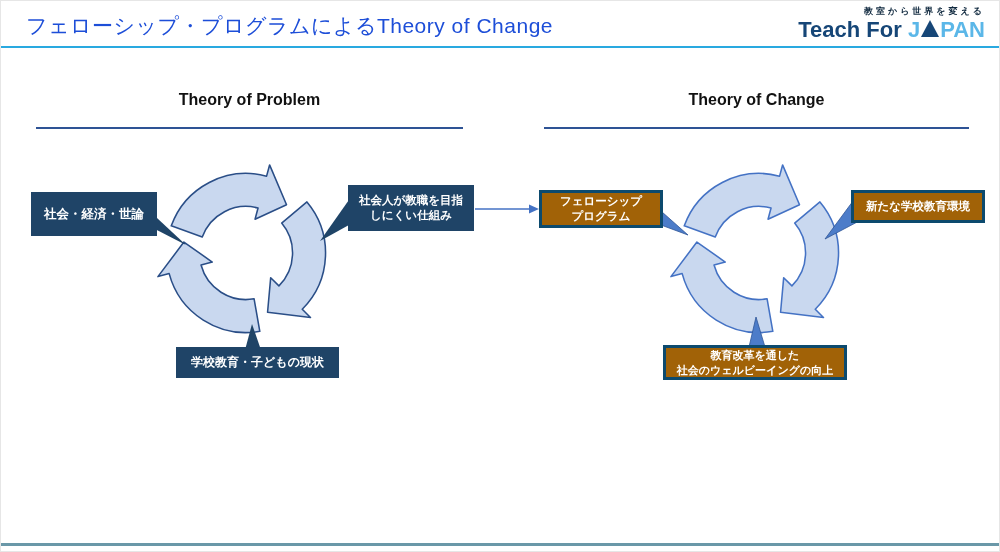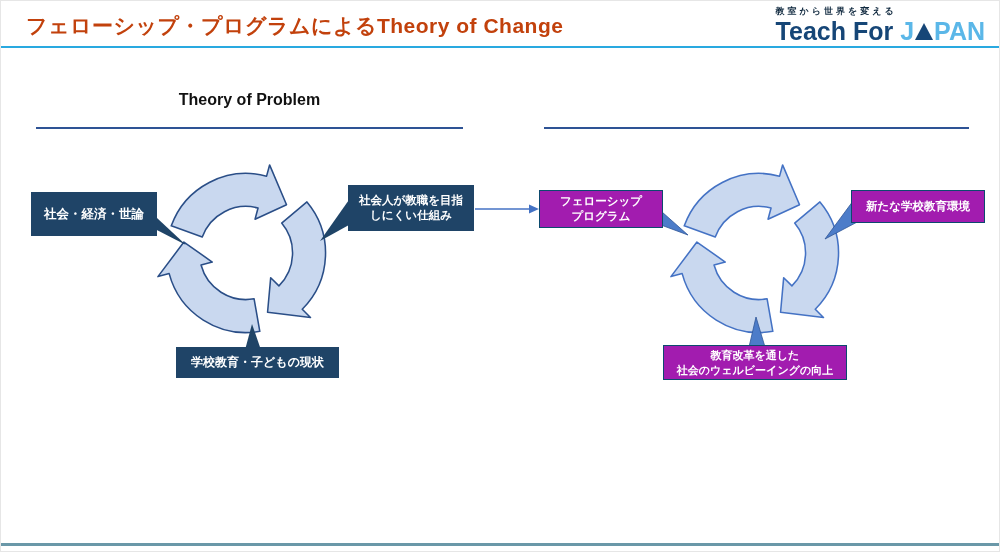--- a/index.html
+++ b/index.html
@@ -5,69 +5,70 @@
   * { margin:0; padding:0; box-sizing:border-box; }
   html,body { background:#fff; }
   body { font-family:"Liberation Sans","DejaVu Sans",sans-serif; }
   .slide {
     position:relative; width:1000px; height:552px; background:#ffffff;
     border:1px solid #e6e6e6; overflow:hidden;
   }
   
   .header { position:absolute; left:0; top:0; width:100%; height:46px; }
   .slide-title {
-    position:absolute; left:25px; top:11px; font-size:21px; font-weight:bold;
-    color:#c2410c; letter-spacing:0.5px; white-space:nowrap;
+    position:absolute; left:25px; top:11px; font-size:21px; font-weight:normal;
+    color:#1d4ed8; letter-spacing:0.5px; white-space:nowrap;
   }
   .header-rule { position:absolute; left:0; top:45px; width:100%; height:2px; background:#29a9e0; }
-  .logo { position:absolute; right:14px; top:4px; text-align:left; }
+  .logo { position:absolute; right:14px; top:4px; text-align:right; }
   .logo-tagline {
     font-size:9px; font-weight:bold; color:#10293f; letter-spacing:3px; white-space:nowrap;
   }
-  .logo-wordmark { margin-top:1px; font-size:25px; font-weight:bold; white-space:nowrap; line-height:1; }
+  .logo-wordmark { margin-top:1px; font-size:22px; font-weight:bold; white-space:nowrap; line-height:1; }
   .brand-prefix { color:#164677; }
   .brand-light { color:#5bb7e8; }
   .brand-a-triangle {
     display:inline-block; width:0; height:0; margin:0 1px 0 1px;
     border-left:9px solid transparent; border-right:9px solid transparent;
     border-bottom:17px solid #164677; vertical-align:baseline;
   }
   
   .section-heading {
     position:absolute; top:90px; font-size:16px; font-weight:bold; color:#111;
     text-align:center; white-space:nowrap;
   }
   .heading-rule { position:absolute; top:126px; height:2px; background:#2e5395; }
   
   .callout {
     position:absolute; z-index:2; display:flex; align-items:center; justify-content:center;
     color:#ffffff; text-align:center; white-space:pre-line; font-weight:bold; line-height:1.3;
   }
   .callout.navy { background:#1f4467; }
-  .callout.blue { background:#a21caf; border:1px solid #0c4a6e; }
+  .callout.blue { background:#a16207; border:3px solid #0c4a6e; }
   
   .diagram-layer { position:absolute; left:0; top:0; width:1000px; height:552px; z-index:1; }
   .bottom-bar { position:absolute; left:0; bottom:5px; width:100%; height:3px; background:#6a98a8; }
 </style>
 </head>
 <body>
 
 <div class="slide">
 
   <div class="header">
     <div class="slide-title">フェローシップ・プログラムによるTheory of Change</div>
     <div class="logo">
       <div class="logo-tagline">教室から世界を変える</div>
       <div class="logo-wordmark"><span class="brand-prefix">Teach For </span><span class="brand-light">J</span><span class="brand-a-triangle"></span><span class="brand-light">PAN</span></div>
     </div>
     <div class="header-rule"></div>
   </div>
 
   <div class="section-heading" style="left:35px; width:427px;">Theory of Problem</div>
   <div class="heading-rule" style="left:35px; width:427px;"></div>
+  <div class="section-heading" style="left:543px; width:425px;">Theory of Change</div>
   <div class="heading-rule" style="left:543px; width:425px;"></div>
 
   <svg class="diagram-layer" viewBox="0 0 1000 552">
     <defs>
       <path id="cycarrow" d="M22.95,71.95 A82,82 0 0 1 121.22,20.79 L124.33,9.2 L141.78,50.21 L109.32,65.23 L112.42,53.64 A48,48 0 0 0 54.89,83.58 Z"></path>
     </defs>
 
     <g transform="translate(148,155) scale(0.97)" fill="#c9d8ef" stroke="#2a4e87" stroke-width="1.6" stroke-linejoin="round">
       <use href="#cycarrow"></use>
       <use href="#cycarrow" transform="rotate(120 100 100)"></use>

